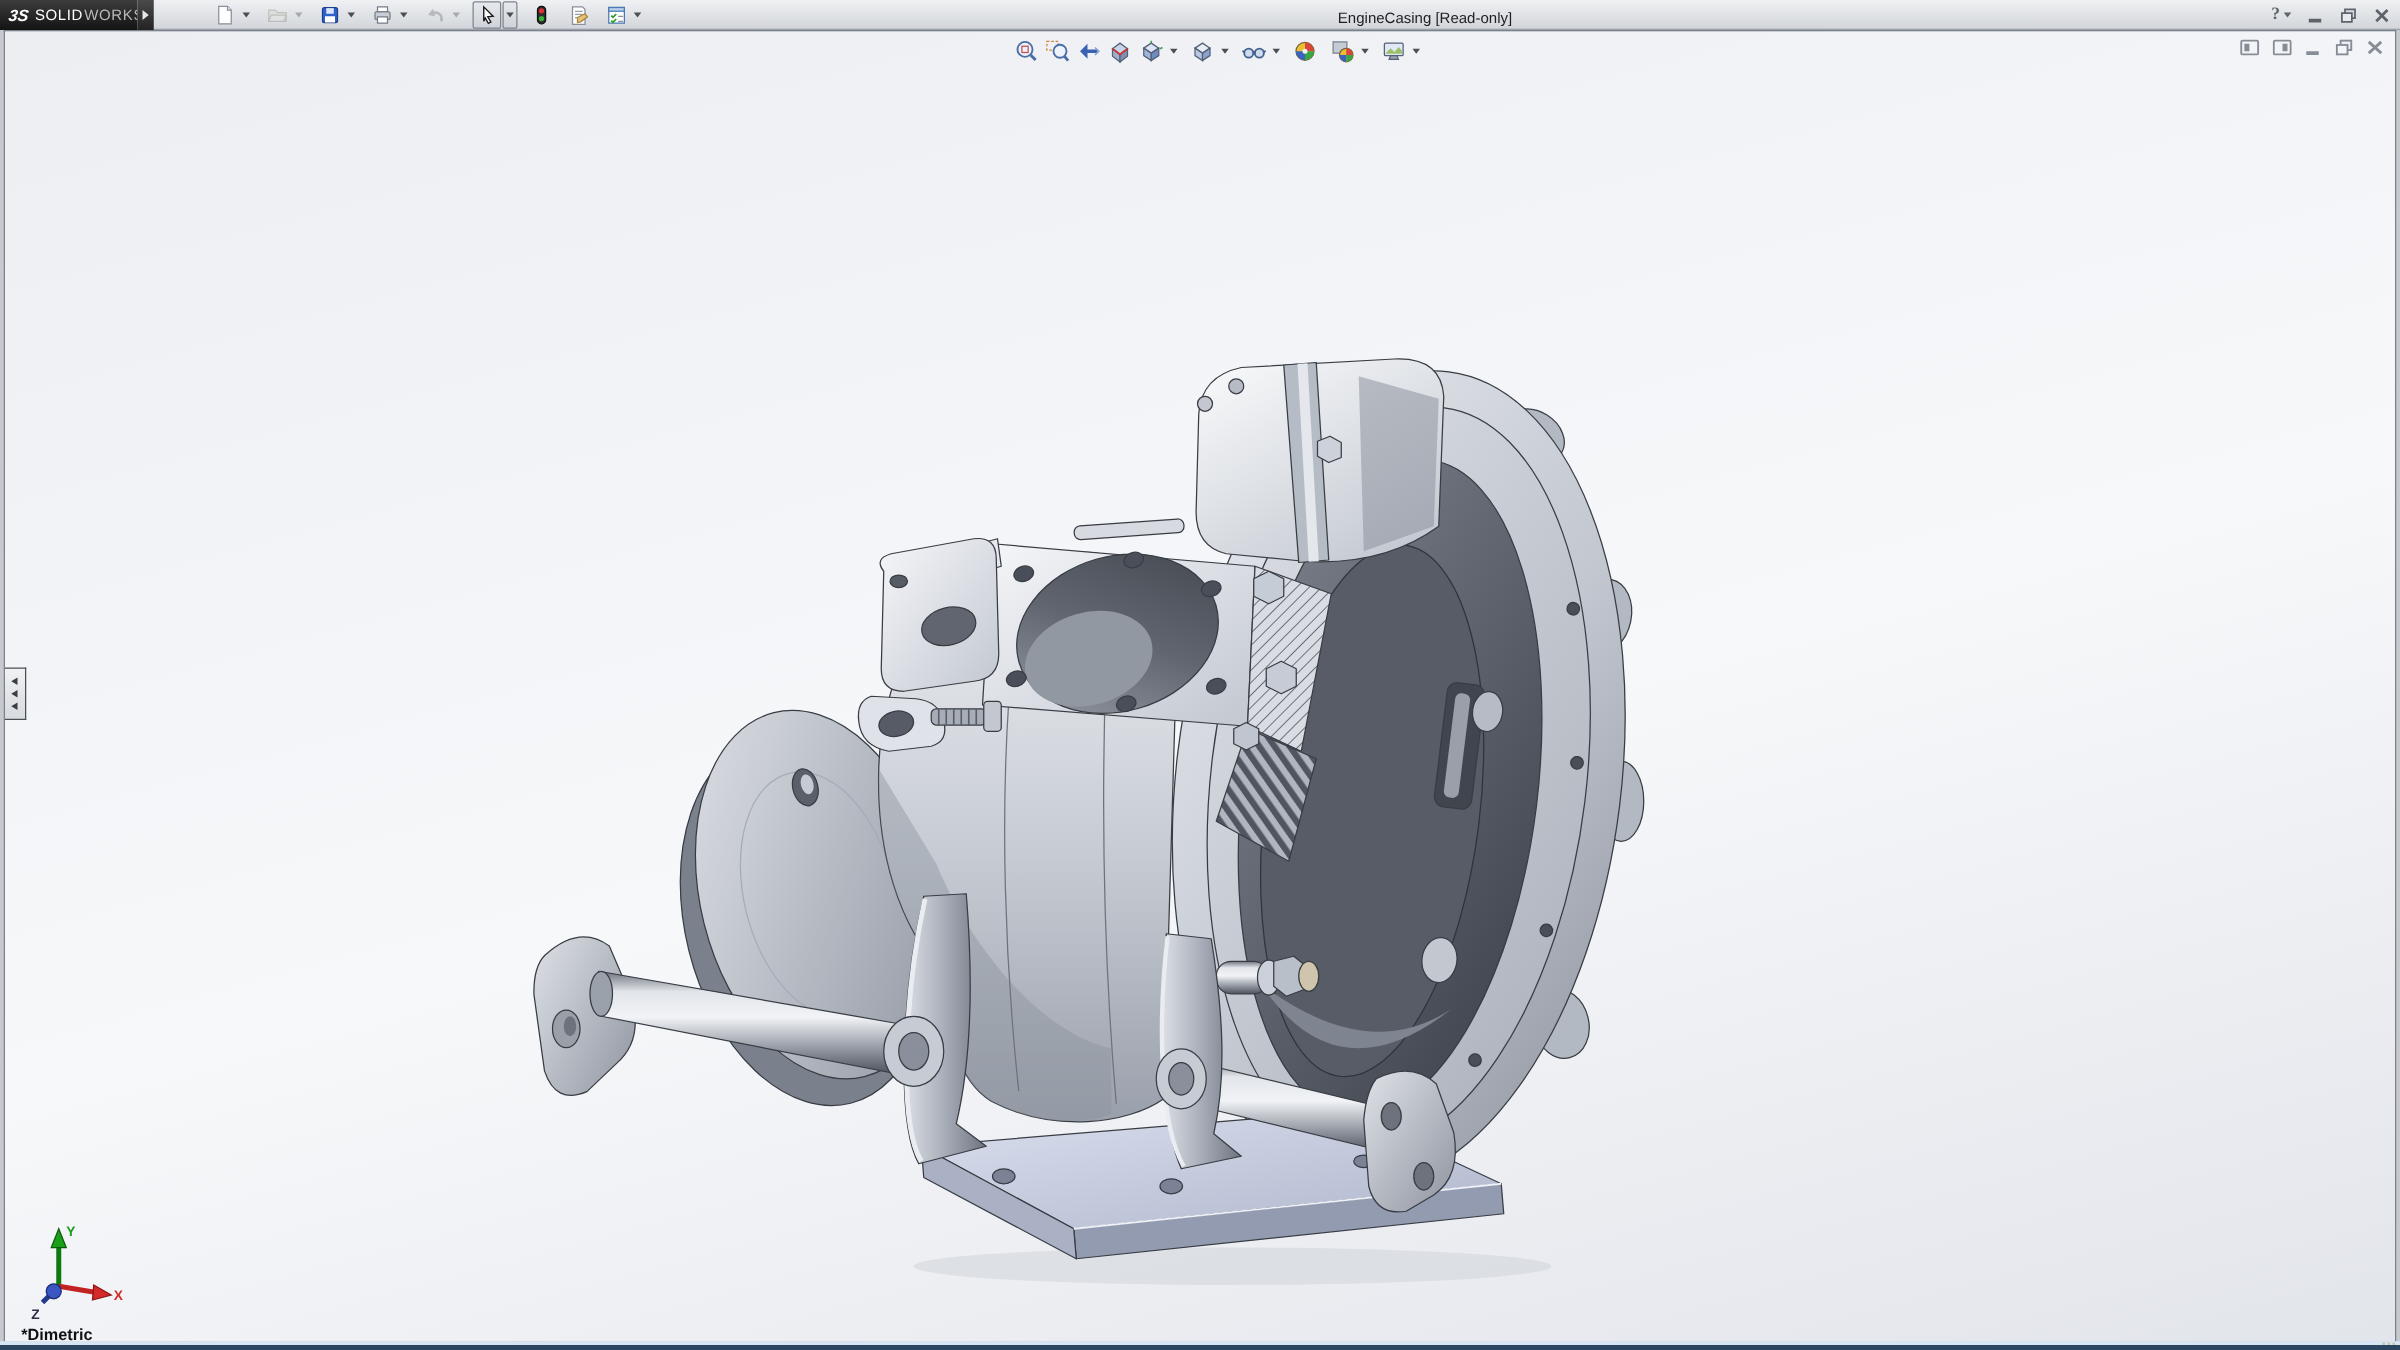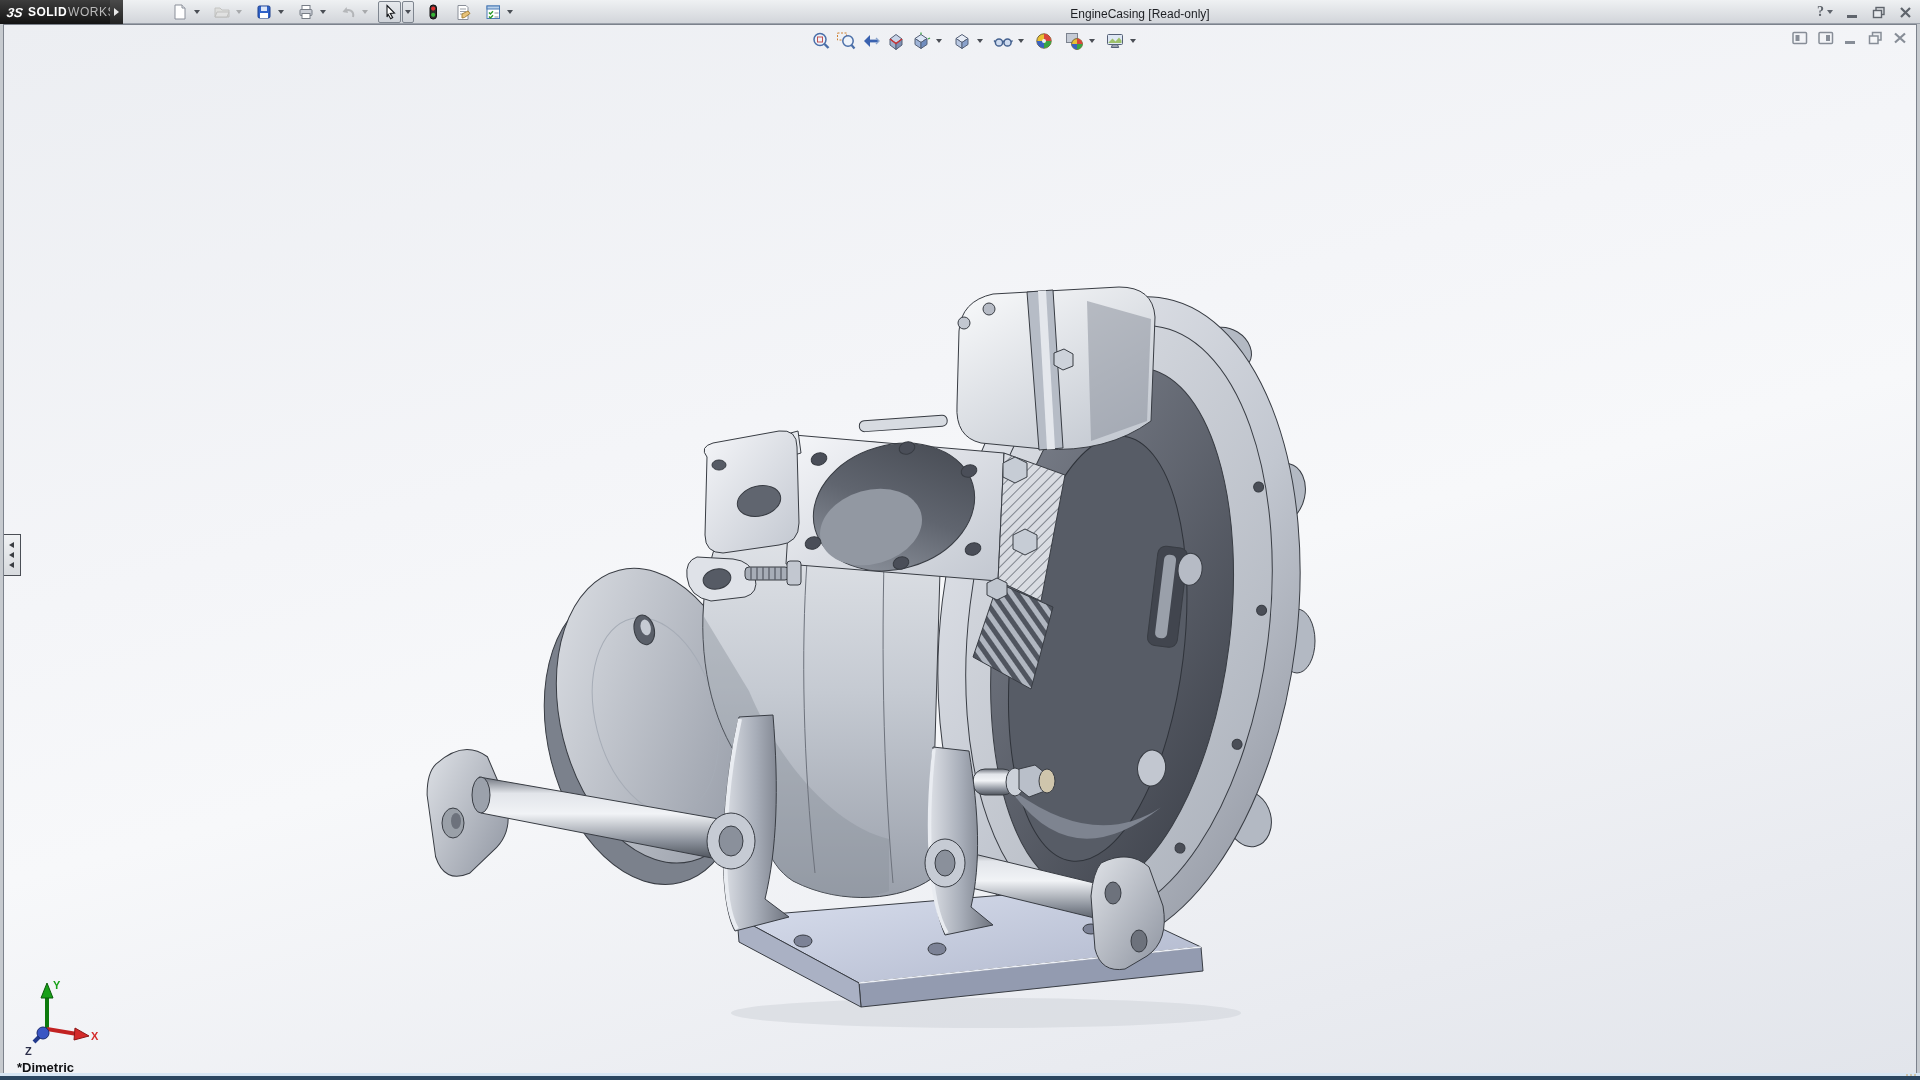--- a/index.html
+++ b/index.html
@@ -6,21 +6,21 @@
   html,body { width:1920px; height:1080px; overflow:hidden;
     font-family:"Liberation Sans", sans-serif; background:#c6cacf; }
 
   
   .titlebar { position:absolute; left:0; top:0; width:1920px; height:24px;
     background:linear-gradient(#eff1f3,#d2d5da); border-bottom:1px solid #9ba1aa; z-index:40; }
   .logo-block { position:absolute; left:0; top:0; width:110px; height:24px;
     background:linear-gradient(#3d3d3d,#131313); display:flex; align-items:center;
     padding-left:7px; gap:5px; }
   .logo-glyph { color:#fff; font-style:italic; font-weight:bold; font-size:13px; transform:skewX(-8deg); }
-  .logo-bold { color:#ffffff; font-weight:bold; font-size:12px; letter-spacing:.5px; }
+  .logo-bold { color:#ffffff; font-weight:normal; font-size:12px; letter-spacing:.5px; }
   .logo-light { color:#b9b9b9; font-weight:normal; font-size:12px; letter-spacing:.5px; margin-left:-4px; }
   .logo-flyout { position:absolute; left:110px; top:0; width:13px; height:24px;
     background:linear-gradient(#4a4a4a,#232323); display:flex; align-items:center; justify-content:center; cursor:pointer; }
   .logo-flyout .tri { width:0; height:0; border-left:5px solid #e8e8e8; border-top:4px solid transparent; border-bottom:4px solid transparent; }
 
   .tb { position:absolute; left:168px; top:0; height:24px; display:flex; align-items:center; }
   .tbtn { width:23px; height:22px; display:flex; align-items:center; justify-content:center; border:1px solid transparent; }
   .tdrop { width:12px; height:22px; display:flex; align-items:center; justify-content:center; }
   .tdrop .car { width:0; height:0; border-top:4px solid #4a4e55; border-left:3.5px solid transparent; border-right:3.5px solid transparent; }
   .disabled { opacity:.38; filter:grayscale(.8); }

